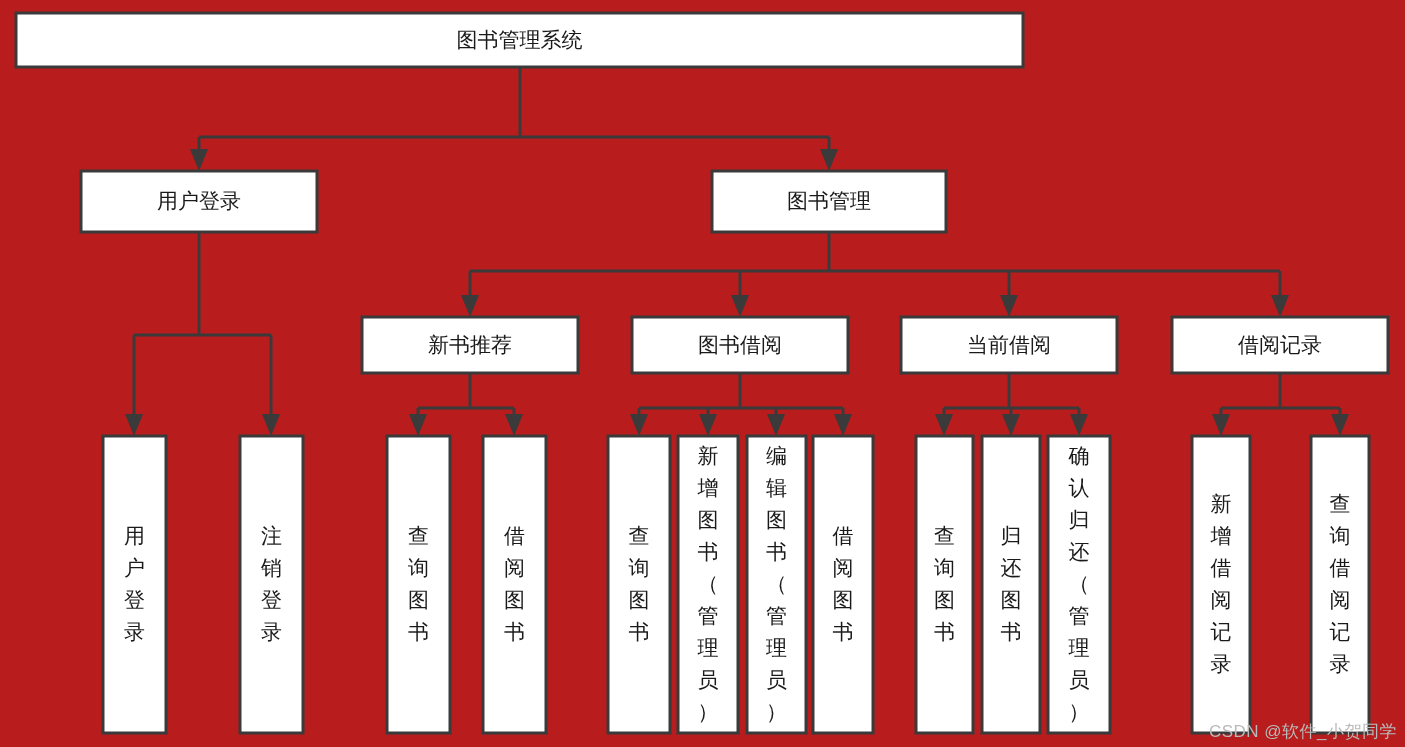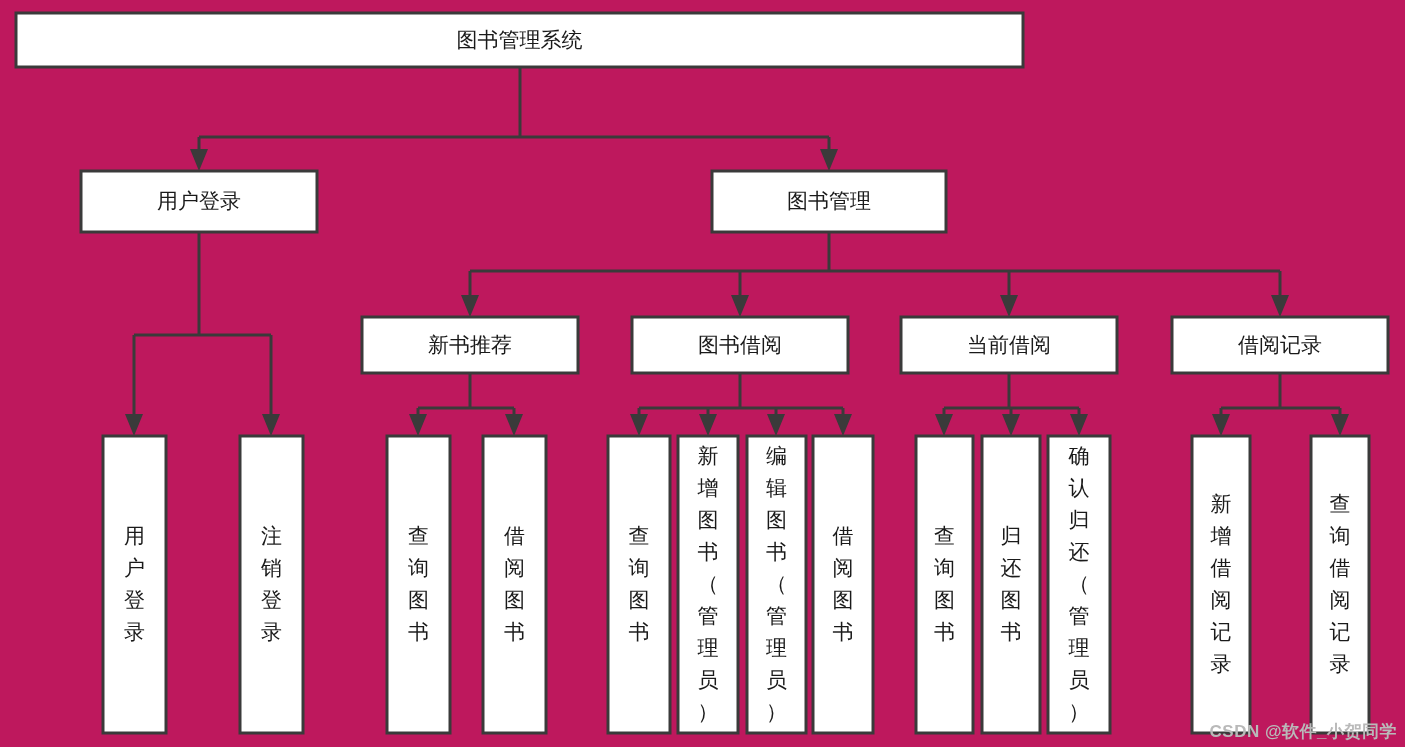--- a/index.html
+++ b/index.html
@@ -11,21 +11,21 @@
   body {
     width: 1405px;
     height: 747px;
     font-family: "Liberation Sans", "DejaVu Sans", sans-serif;
     overflow: hidden;
   }
   #diagram-root {
     position: relative;
     width: 1405px;
     height: 747px;
-    background: #be185d;
+    background: #b91c1c;
   }
   svg.diagram-canvas {
     position: absolute;
     left: 0;
     top: 0;
     width: 1405px;
     height: 747px;
     display: block;
   }
   .node-box {
@@ -59,21 +59,20 @@
   .watermark-text {
     position: absolute;
     right: 8px;
     bottom: 4px;
     font-family: "Liberation Sans", "DejaVu Sans", sans-serif;
     font-size: 17px;
     color: #b9b9b9;
     letter-spacing: 0.5px;
     white-space: nowrap;
     user-select: none;
-    font-weight: bold;
   }
 </style>
 </head>
 <body>
 
 <div id="diagram-root">
   <svg class="diagram-canvas" id="diagram-canvas" viewBox="0 0 1405 747" xmlns="http://www.w3.org/2000/svg">
     <g id="edges-layer">
         <g>
           <line x1="520" y1="67" x2="520" y2="137" class="connector-line"></line>

